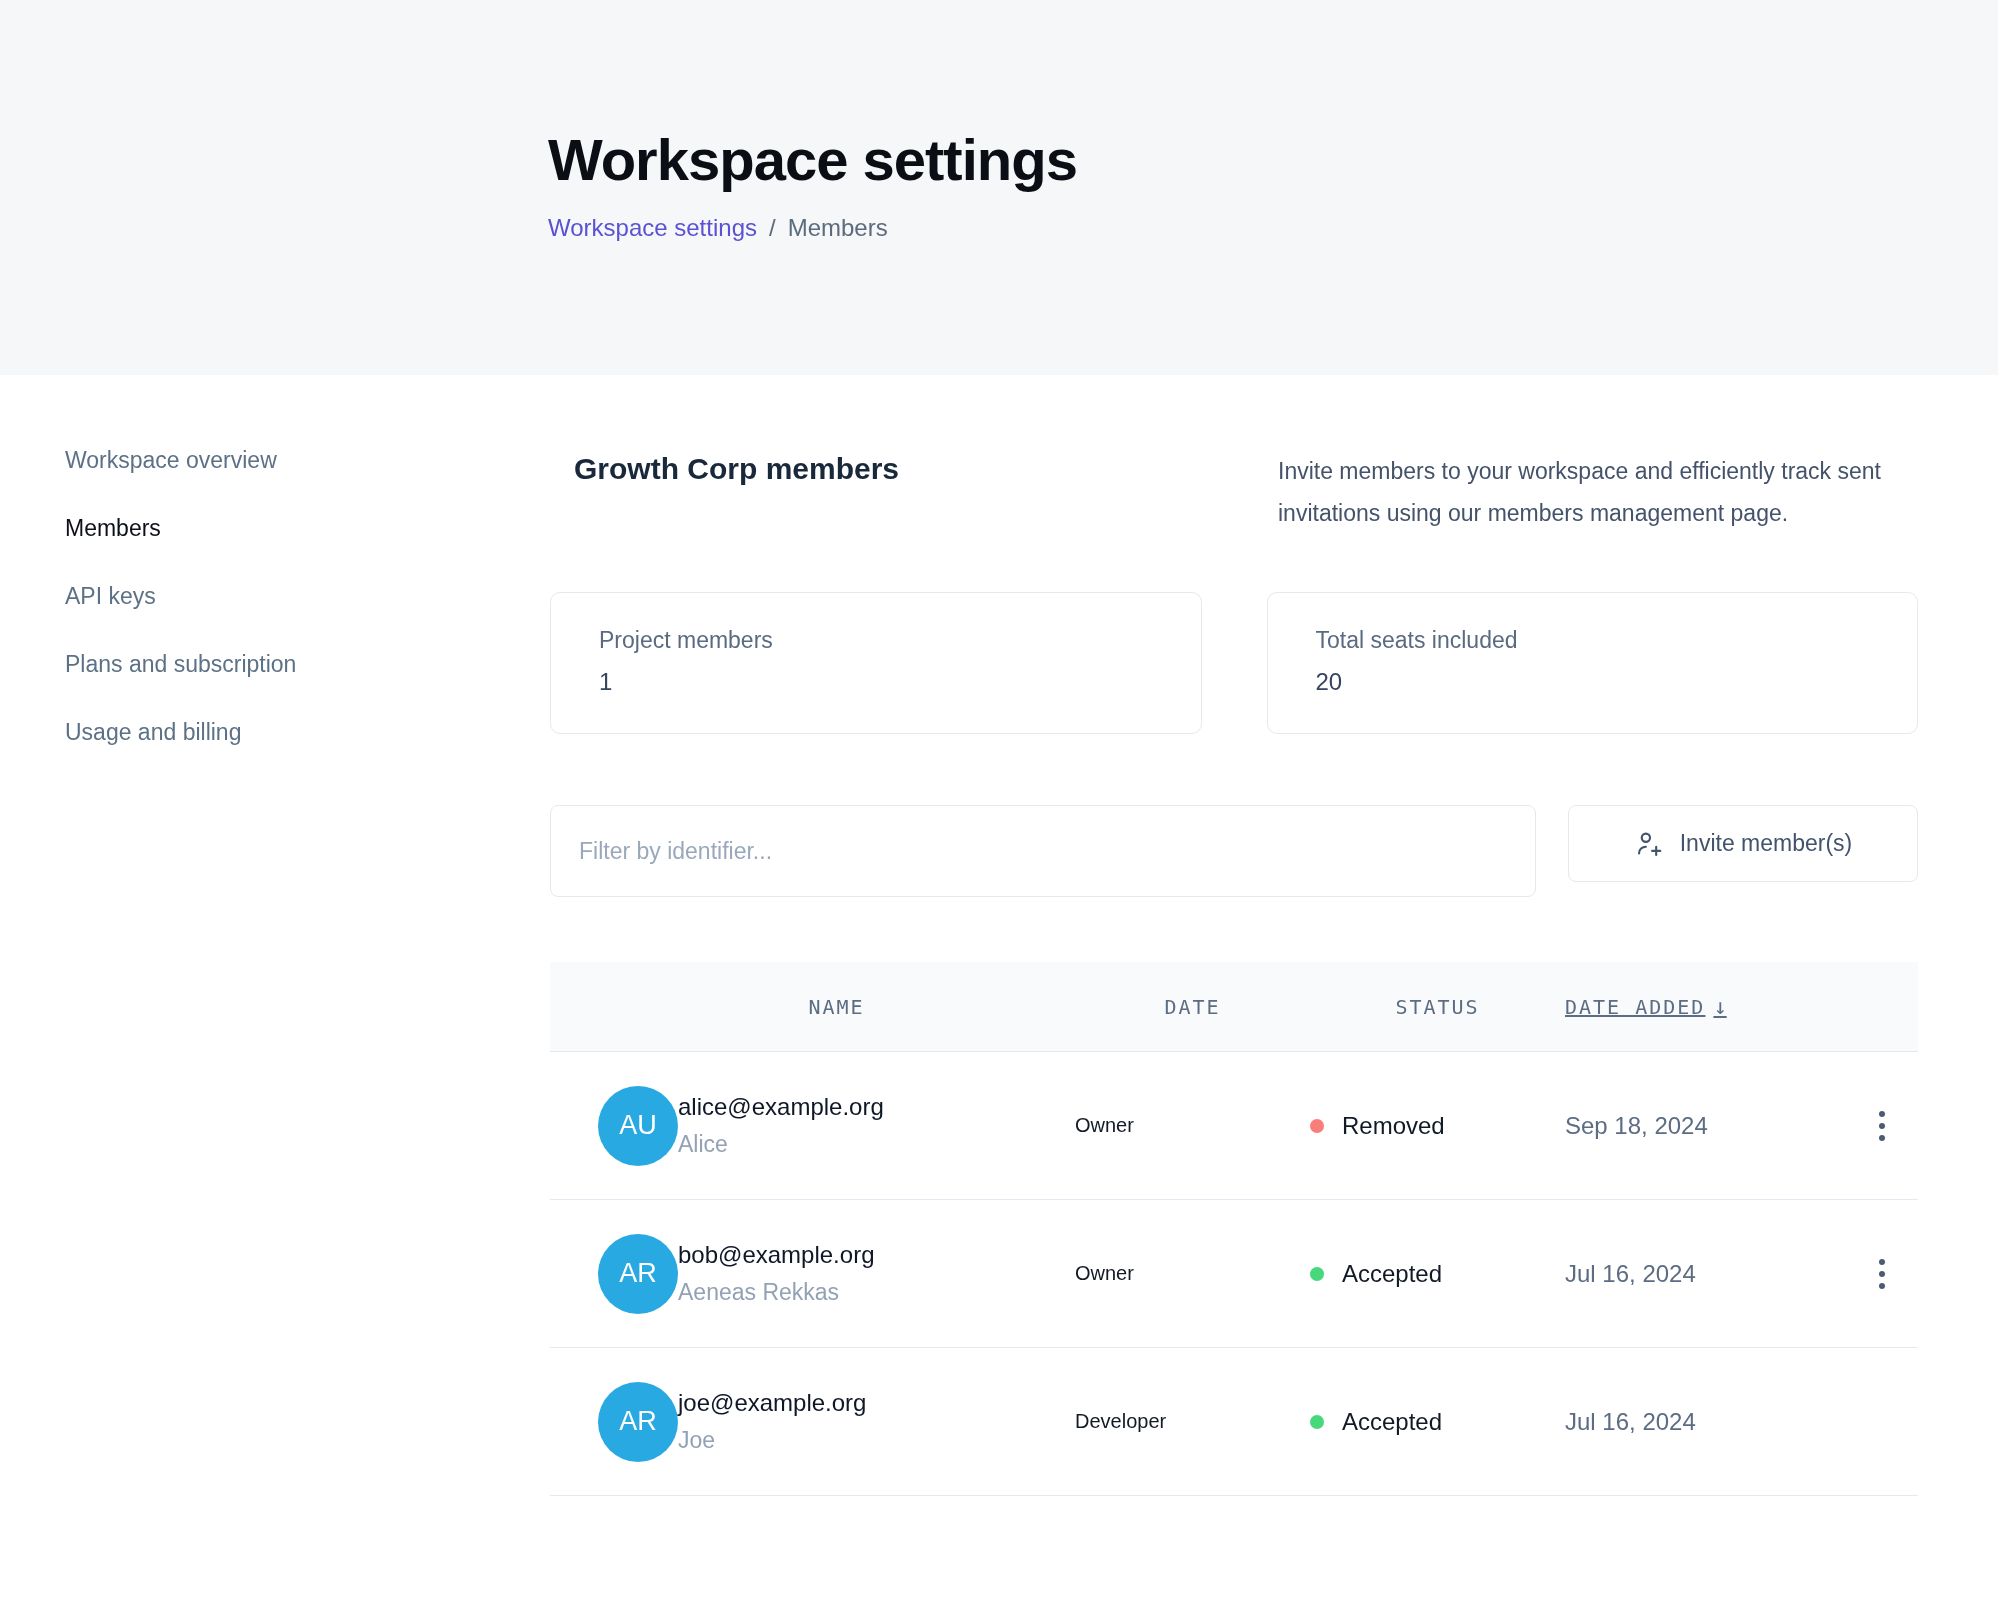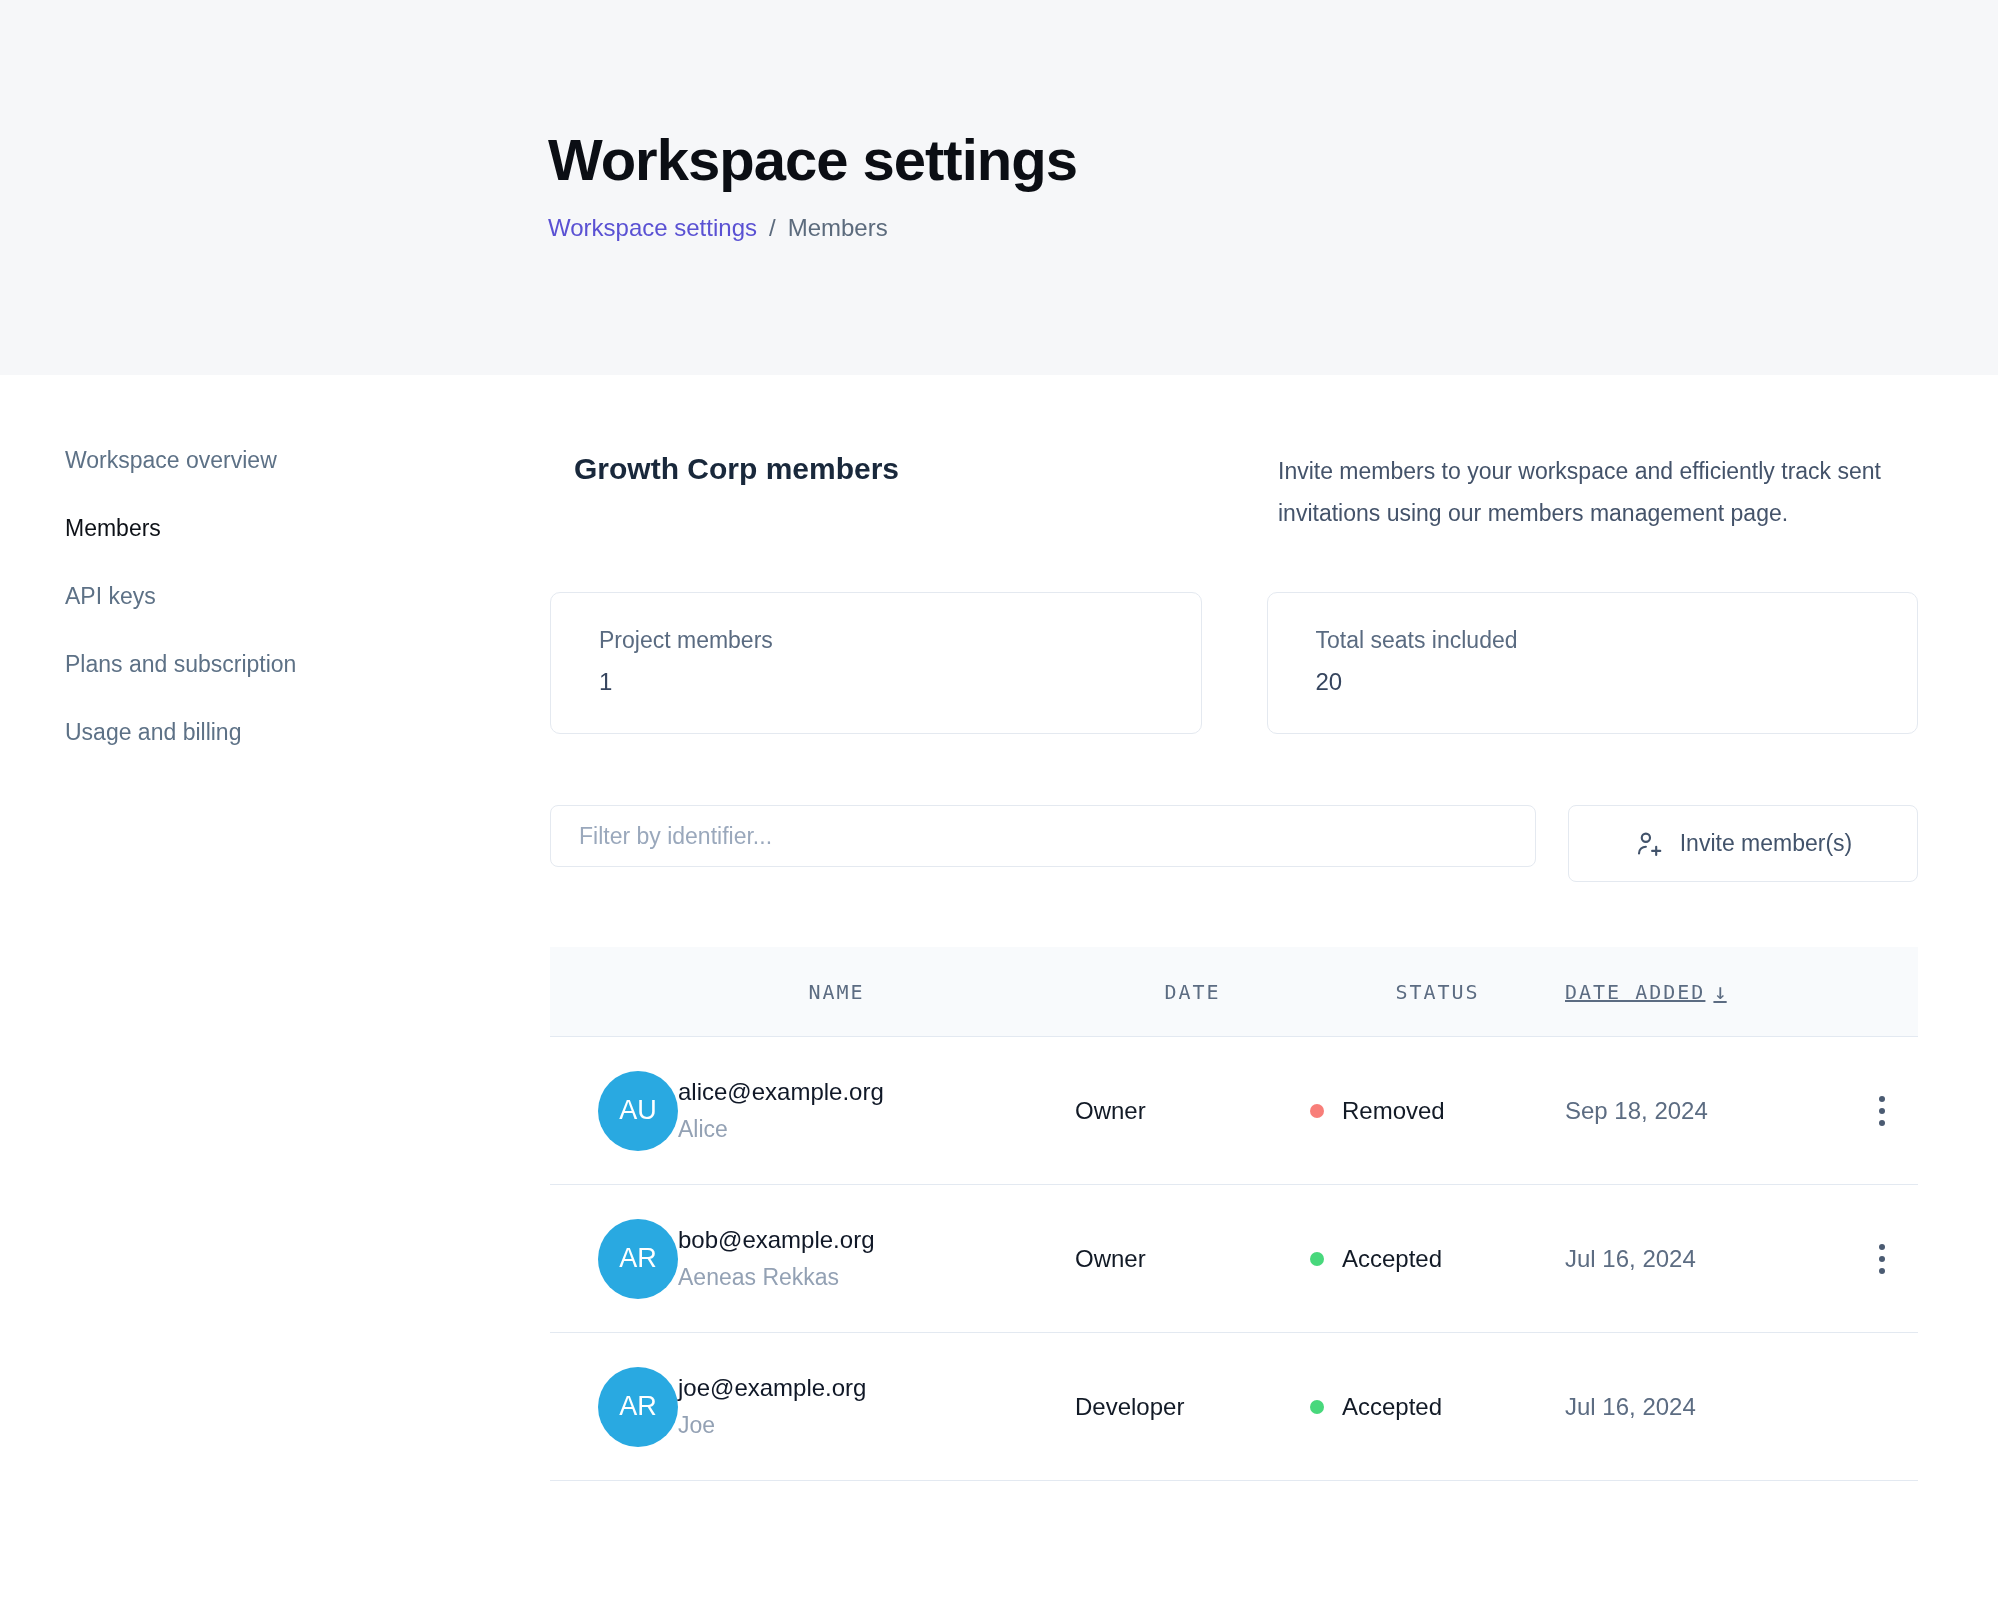--- a/index.html
+++ b/index.html
@@ -97,21 +97,21 @@
   .stat-value { font-size: 24px; color: #36455e; margin-top: 14px; }
 
   
   .filter-row {
     display: flex;
     gap: 32px;
     margin-top: 71px;
   }
   .filter-input {
     flex: 1;
-    height: 62px;
+    height: 92px;
     border: 1.5px solid #e4e9f0;
     border-radius: 8px;
     font-size: 23px;
     font-family: "Liberation Sans", sans-serif;
     color: #1f2937;
     padding: 0 28px;
     outline: none;
     background: #ffffff;
   }
   .filter-input::placeholder { color: #9aa8bc; }
@@ -164,21 +164,21 @@
     border-radius: 50%;
     background: #29a9e1;
     color: #ffffff;
     font-size: 27px;
     display: flex; align-items: center; justify-content: center;
     flex: 0 0 80px;
   }
   .identity { display: flex; flex-direction: column; gap: 10px; }
   .email { font-size: 24px; color: #101827; }
   .person-name { font-size: 23px; color: #93a1b4; }
-  .role { font-size: 24px; color: #121a26; }
+  .role { font-size: 20px; color: #121a26; }
   .status { display: flex; align-items: center; gap: 18px; }
   .status-dot { width: 14px; height: 14px; border-radius: 50%; }
   .status-text { font-size: 24px; color: #121a26; }
   .date { font-size: 24px; color: #5c6c82; }
   .cell-actions { display: flex; justify-content: center; }
   .kebab {
     display: flex; flex-direction: column; gap: 6px;
     padding: 10px; cursor: pointer;
   }
   .kebab .dot { width: 6px; height: 6px; border-radius: 50%; background: #4b5b72; }

